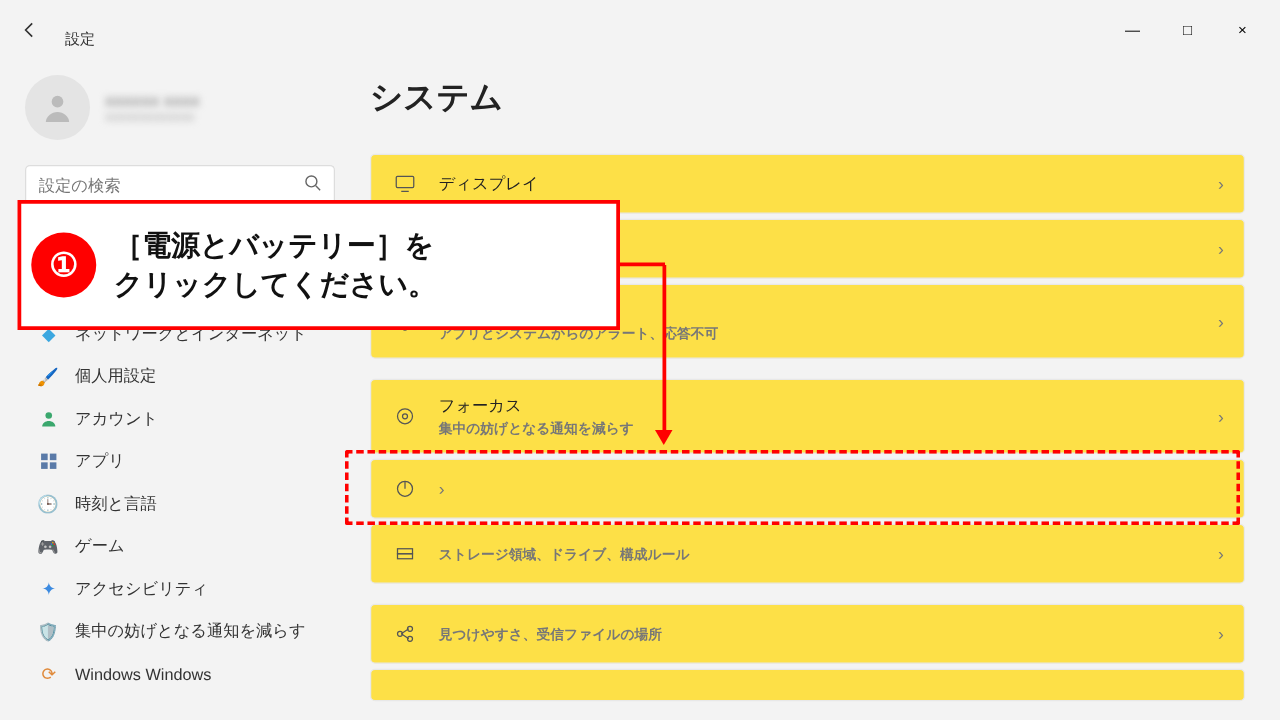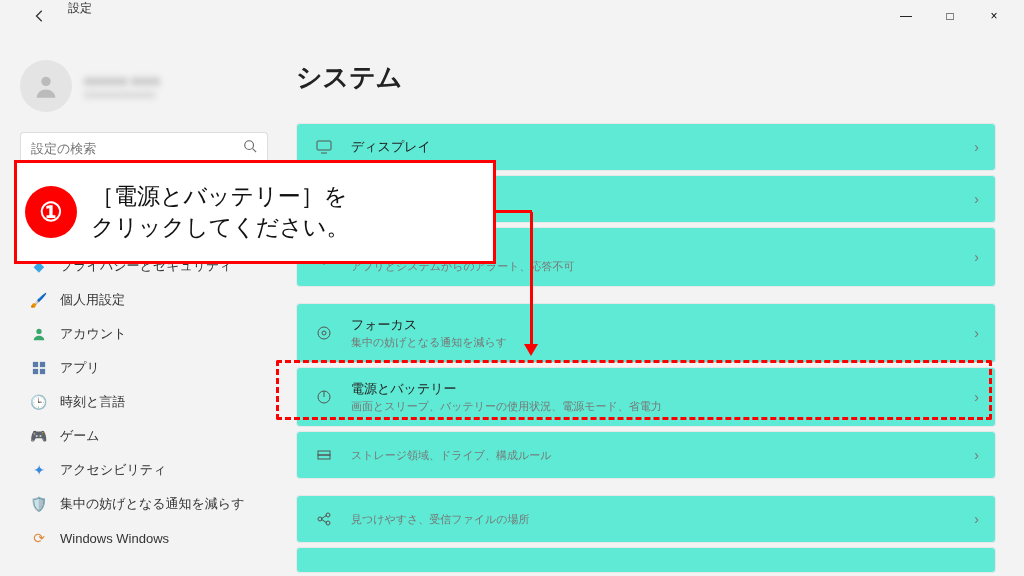--- a/index.html
+++ b/index.html
@@ -1,18 +1,18 @@
 <!DOCTYPE html>
 <html><head>
 <meta charset="utf-8">
 <style>
 * { margin: 0; padding: 0; box-sizing: border-box; font-family: "Segoe UI", "Yu Gothic UI", sans-serif; }
 body { width: 1024px; height: 576px; background: #f3f3f3; overflow: hidden; position: relative; }
 
-.titlebar { height: 40px; display: flex; align-items: flex-start; padding: 0 8px; margin-left: 16px; }
+.titlebar { height: 40px; display: flex; align-items: flex-end; padding: 0 8px; }
 .back-btn { width: 32px; height: 32px; display: flex; align-items: center; justify-content: center; cursor: pointer; }
 .app-title { font-size: 12px; margin-left: 12px; color: #333; }
 .window-controls { margin-left: auto; display: flex; }
 .win-ctrl { width: 44px; height: 32px; display: flex; align-items: center; justify-content: center; cursor: pointer; font-size: 12px; }
 
 .main-layout { display: flex; height: calc(100% - 40px); }
 
 .sidebar { width: 280px; padding: 12px 12px 16px 20px; display: flex; flex-direction: column; }
 .user-block { display: flex; align-items: center; gap: 12px; margin: 8px 0 20px 0; }
 .avatar { width: 52px; height: 52px; border-radius: 50%; background: #e4e4e4; display: flex; align-items: center; justify-content: center; }
@@ -27,32 +27,32 @@
 .nav-list { list-style: none; display: flex; flex-direction: column; gap: 2px; }
 .nav-item { display: flex; align-items: center; gap: 12px; padding: 7px 10px; border-radius: 4px; cursor: pointer; font-size: 13px; color: #333; position: relative; }
 .nav-item.active { background: #eaeaea; }
 .nav-item.active::before { content: ""; position: absolute; left: 0; top: 6px; bottom: 6px; width: 3px; background: #0067c0; border-radius: 2px; }
 .nav-icon { width: 18px; height: 18px; display: flex; align-items: center; justify-content: center; font-size: 14px; }
 
 .content { flex: 1; padding: 20px 28px 0 16px; overflow-y: auto; }
 .page-title { font-size: 26px; font-weight: 600; margin-bottom: 28px; color: #222; }
 
 .setting-list { display: flex; flex-direction: column; gap: 4px; }
-.setting-item { background: #5eead4; border: 1px solid #e8e8e8; border-radius: 4px; padding: 12px 16px; display: flex; align-items: center; gap: 16px; cursor: pointer; }
+.setting-item { background: #fde047; border: 1px solid #e8e8e8; border-radius: 4px; padding: 12px 16px; display: flex; align-items: center; gap: 16px; cursor: pointer; }
 .setting-icon { width: 22px; height: 22px; display: flex; align-items: center; justify-content: center; color: #444; font-size: 16px; }
 .setting-text { flex: 1; }
 .setting-title { font-size: 13px; color: #222; }
-.setting-desc { font-size: 11px; color: #777; margin-top: 1px; }
+.setting-desc { font-size: 11px; color: #777; margin-top: 1px; font-weight: bold; }
 .chevron { color: #777; font-size: 14px; }
 .gap-block { height: 8px; }
 
 
 .callout { position: absolute; left: 14px; top: 160px; width: 482px; height: 104px; background: #fff; border: 3px solid #ff0000; display: flex; align-items: center; z-index: 10; }
 .callout-num { width: 52px; height: 52px; margin-left: 8px; border-radius: 50%; background: #ff0000; color: #fff; display: flex; align-items: center; justify-content: center; font-size: 26px; font-weight: bold; }
-.callout-text { font-size: 23px; font-weight: 400; color: #111; line-height: 1.35; margin-left: 14px; white-space: pre-line; }
+.callout-text { font-size: 23px; font-weight: 700; color: #111; line-height: 1.35; margin-left: 14px; white-space: pre-line; }
 
 .arrow-line-v { position: absolute; left: 530px; top: 212px; width: 3px; height: 136px; background: #ff0000; z-index: 9; }
 .arrow-line-h { position: absolute; left: 496px; top: 210px; width: 36px; height: 3px; background: #ff0000; z-index: 9; }
 .arrow-head { position: absolute; left: 524px; top: 344px; width: 0; height: 0; border-left: 7px solid transparent; border-right: 7px solid transparent; border-top: 12px solid #ff0000; z-index: 9; }
 
 .dashed-box { position: absolute; left: 276px; top: 360px; width: 716px; height: 60px; border: 3px dashed #ff0000; z-index: 8; border-radius: 2px; }
 </style>
 </head>
 <body>
 
@@ -105,21 +105,21 @@
             </svg>
           </span>
         <span>システム</span>
       </li>
       <li class="nav-item">
         <span class="nav-icon" style="color:#3b8ae0">✱</span>
         <span>Bluetooth とデバイス</span>
       </li>
       <li class="nav-item">
         <span class="nav-icon" style="color:#3ba7e0">◆</span>
-        <span>プライバシーとセキュリティ</span>
+        <span>ネットワークとインターネット</span>
       </li>
       <li class="nav-item">
         <span class="nav-icon">🖌️</span>
         <span>個人用設定</span>
       </li>
       <li class="nav-item">
         <span class="nav-icon">
             <svg width="14" height="14" viewBox="0 0 16 16">
               <circle cx="8" cy="5" r="3" fill="#3aa76d"></circle>
               <path d="M2 15c0-3 3-5 6-5s6 2 6 5" fill="#3aa76d"></path>
@@ -220,24 +220,20 @@
         <span class="chevron">›</span>
       </div>
 
       <div class="setting-item">
         <span class="setting-icon">
             <svg width="18" height="18" viewBox="0 0 18 18">
               <circle cx="9" cy="9" r="6" stroke="#555" fill="none"></circle>
               <line x1="9" y1="3" x2="9" y2="9" stroke="#555"></line>
             </svg>
           </span>
-        <div class="setting-text">
-          <div class="setting-title">電源とバッテリー</div>
-          <div class="setting-desc">画面とスリープ、バッテリーの使用状況、電源モード、省電力</div>
-        </div>
         <span class="chevron">›</span>
       </div>
 
       <div class="setting-item">
         <span class="setting-icon">
             <svg width="18" height="18" viewBox="0 0 18 18">
               <rect x="3" y="5" width="12" height="4" stroke="#555" fill="none"></rect>
               <rect x="3" y="9" width="12" height="4" stroke="#555" fill="none"></rect>
             </svg>
           </span>

